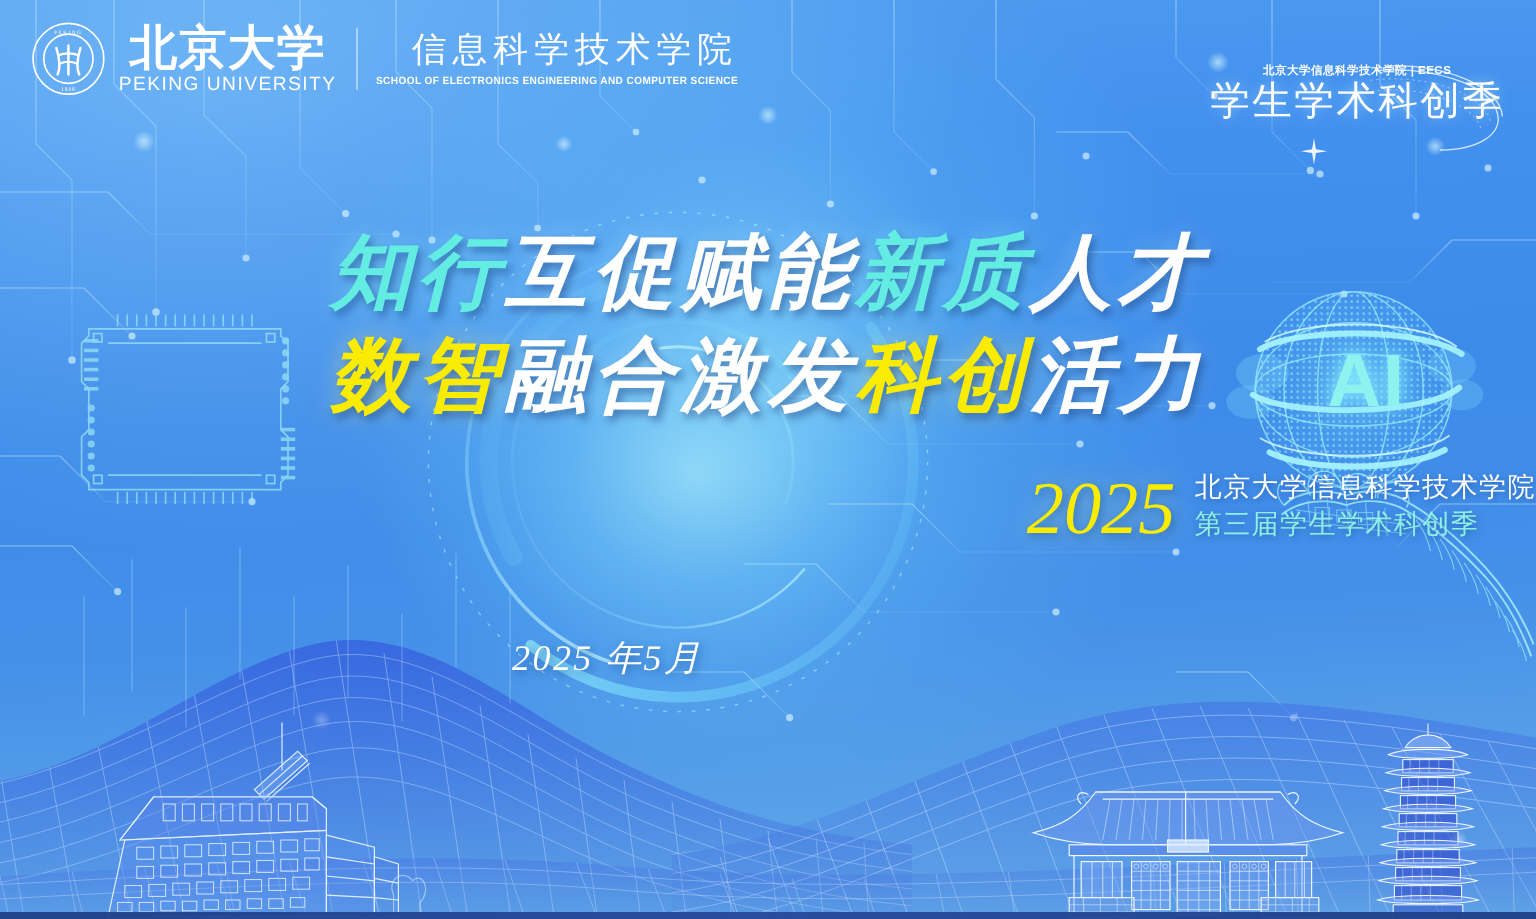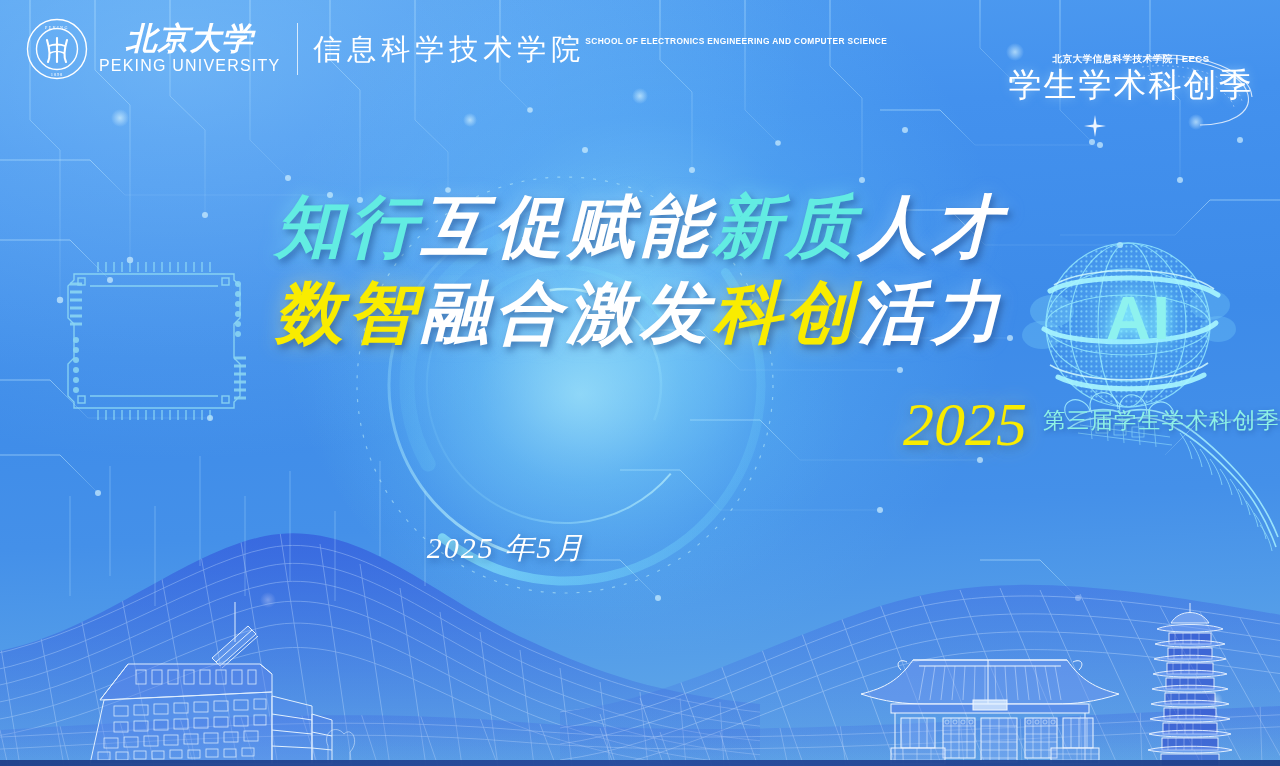--- a/index.html
+++ b/index.html
@@ -44,26 +44,26 @@
     font-family:"Liberation Sans",sans-serif; font-weight:700; font-size:62px; letter-spacing:2px;
     color:#8ef2ef; text-shadow:0 0 14px rgba(140,250,255,.95),0 0 34px rgba(110,220,255,.7);
     pointer-events:none;
   }
 
   
   .header{ position:absolute; left:0; top:0; width:1280px; height:96px; }
   .hdr-left{ position:absolute; left:26px; top:18px; display:flex; align-items:center; }
   .seal{ width:62px; height:62px; flex:0 0 62px; }
   .pku-block{ margin-left:11px; display:flex; flex-direction:column; align-items:center; }
-  .pku-cn{ font-family:"Liberation Serif","DejaVu Serif",serif; font-weight:700; font-size:31px;
-           color:#fff; letter-spacing:1px; line-height:1.05; font-style:italic; }
+  .pku-cn{ font-family:"Liberation Serif","DejaVu Serif",serif; font-weight:700; font-size:40px;
+           color:#fff; letter-spacing:1px; line-height:1.05; }
   .pku-en{ font-family:Liberation Sans, sans-serif; font-size:16px; color:#fff;
            letter-spacing:1.2px; margin-top:1px; }
   .vdiv{ width:1px; height:52px; background:rgba(255,255,255,.75); margin:0 15px 0 17px; }
-  .eecs-block{ display:flex; flex-direction:row; }
+  .eecs-block{ display:flex; flex-direction:column;text-align:right; }
   .eecs-cn{ font-size:29px; color:#fff; letter-spacing:5px; line-height:1.12; font-weight:400; }
   .eecs-en{ font-size:8.4px; color:#fff; letter-spacing:.35px; margin-top:3px; font-weight:700;
             transform:scaleY(1.05); transform-origin:left center; }
 
   .hdr-right{ position:absolute; right:26px; top:14px; width:246px; height:74px;margin-top:39px; }
   .hr-top{ text-align:center; font-size:9.6px; color:#fff; letter-spacing:.4px; font-weight:700; white-space:nowrap; }
   .hr-main{ text-align:center; font-size:33px; color:#fff; letter-spacing:2px; line-height:1.12;
             font-family:Liberation Serif, serif; margin-top:1px;
             text-shadow:0 0 10px rgba(190,235,255,.55); }
   .swoosh{ position:absolute; right:-4px; top:-2px; width:120px; height:78px; opacity:.9; }
@@ -780,20 +780,21 @@
       <span class="c">知行</span><span class="w">互促赋能</span><span class="c">新质</span><span class="w">人才</span>
     </div>
     <div class="tline" id="title-line-1">
       <span class="y">数智</span><span class="w">融合激发</span><span class="y">科创</span><span class="w">活力</span>
     </div>
   </div>
 
   <div class="subrow">
     <div class="year-big">2025</div>
     <div class="subcol">
+      <div class="sub1">北京大学信息科学技术学院</div>
       <div class="sub2">第三届学生学术科创季</div>
     </div>
   </div>
 
   <div class="datetext">2025 年5月</div>
 
   <div class="bottom-strip"></div>
 </div>
 
 </body></html>

